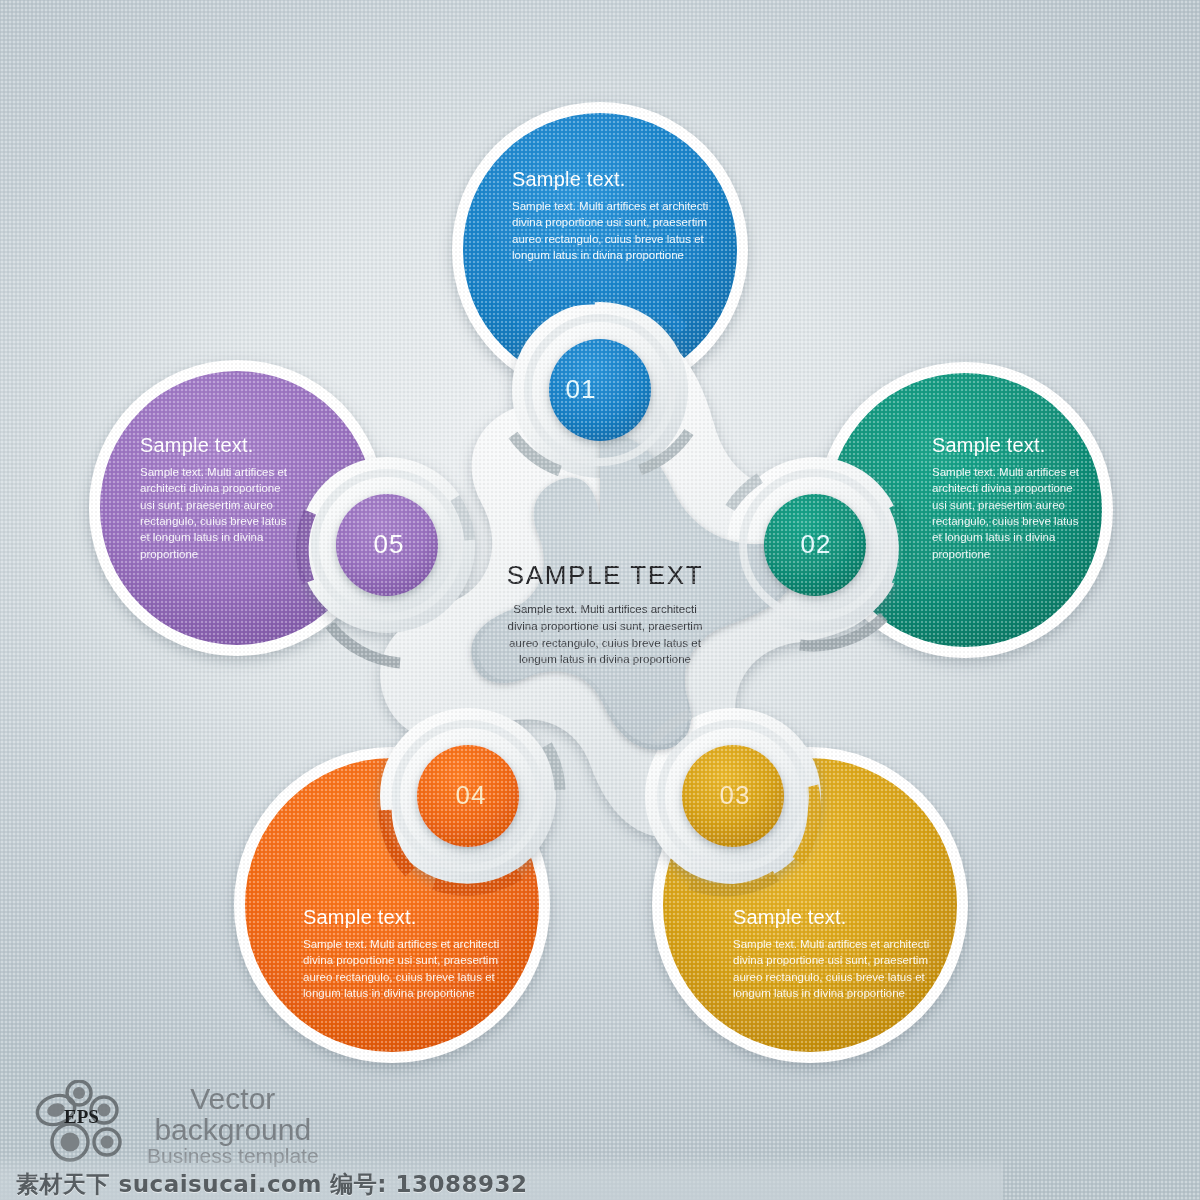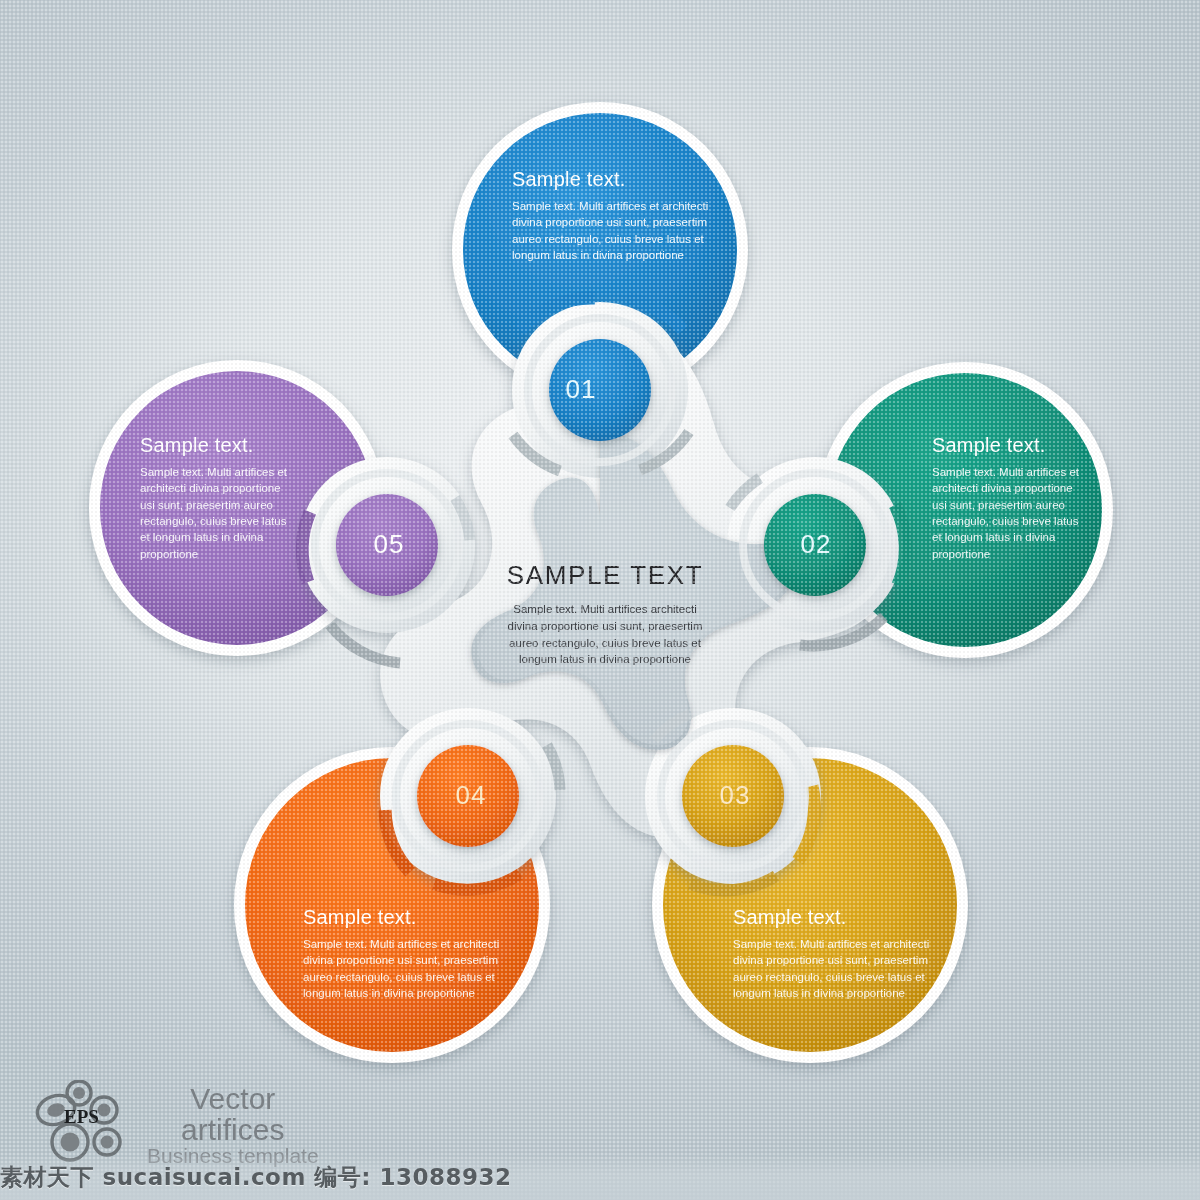--- a/index.html
+++ b/index.html
@@ -124,25 +124,26 @@
   }
   #eps-l1 { font-size: 30px; font-weight: 400; color: #7a8085; }
   #eps-l2 { font-size: 30px; font-weight: 400; color: #7a8085; }
   #eps-l3 { font-size: 21px; font-weight: 400; color: #8a9095; }
 
   
   #watermark {
     position: absolute;
     left: 0;
     bottom: 0;
-    width: 1200px;
+    width: 1003px;
     height: 46px;
     z-index: 80;
     display: flex;
-    align-items: center;
+    align-items: flex-end;
+    padding-left: 16px;
     box-sizing: border-box;
     background: linear-gradient(to bottom, rgba(215,223,227,0.0) 0%, rgba(206,215,220,0.55) 45%, rgba(198,208,214,0.85) 100%);
   }
   #watermark-text {
     font-family: "DejaVu Sans", sans-serif;
     font-size: 23px;
     font-weight: bold;
     color: #575d61;
     letter-spacing: 0.5px;
     text-shadow: 0 1px 0 rgba(255,255,255,0.55);
@@ -435,21 +436,21 @@
         <ellipse cx="22" cy="30" rx="9" ry="6.5" transform="rotate(-18 22 30)"></ellipse>
         <circle cx="45" cy="13" r="6"></circle>
         <circle cx="70" cy="30" r="6.5"></circle>
         <circle cx="36" cy="62" r="9.5"></circle>
         <circle cx="73" cy="62" r="6.5"></circle>
       </g>
       <text x="30" y="43" font-family="'Liberation Serif', serif" font-size="19" font-weight="bold" fill="#1b1e20">EPS</text>
     </svg>
     <div id="eps-words">
       <div id="eps-l1">Vector</div>
-      <div id="eps-l2">artifices</div>
+      <div id="eps-l2">background</div>
       <div id="eps-l3">Business template</div>
     </div>
   </div>
 
   <div id="watermark">
     <span id="watermark-text">素材天下 sucaisucai.com 编号: 13088932</span>
   </div>
 
   <div id="texture"></div>
 </div>

